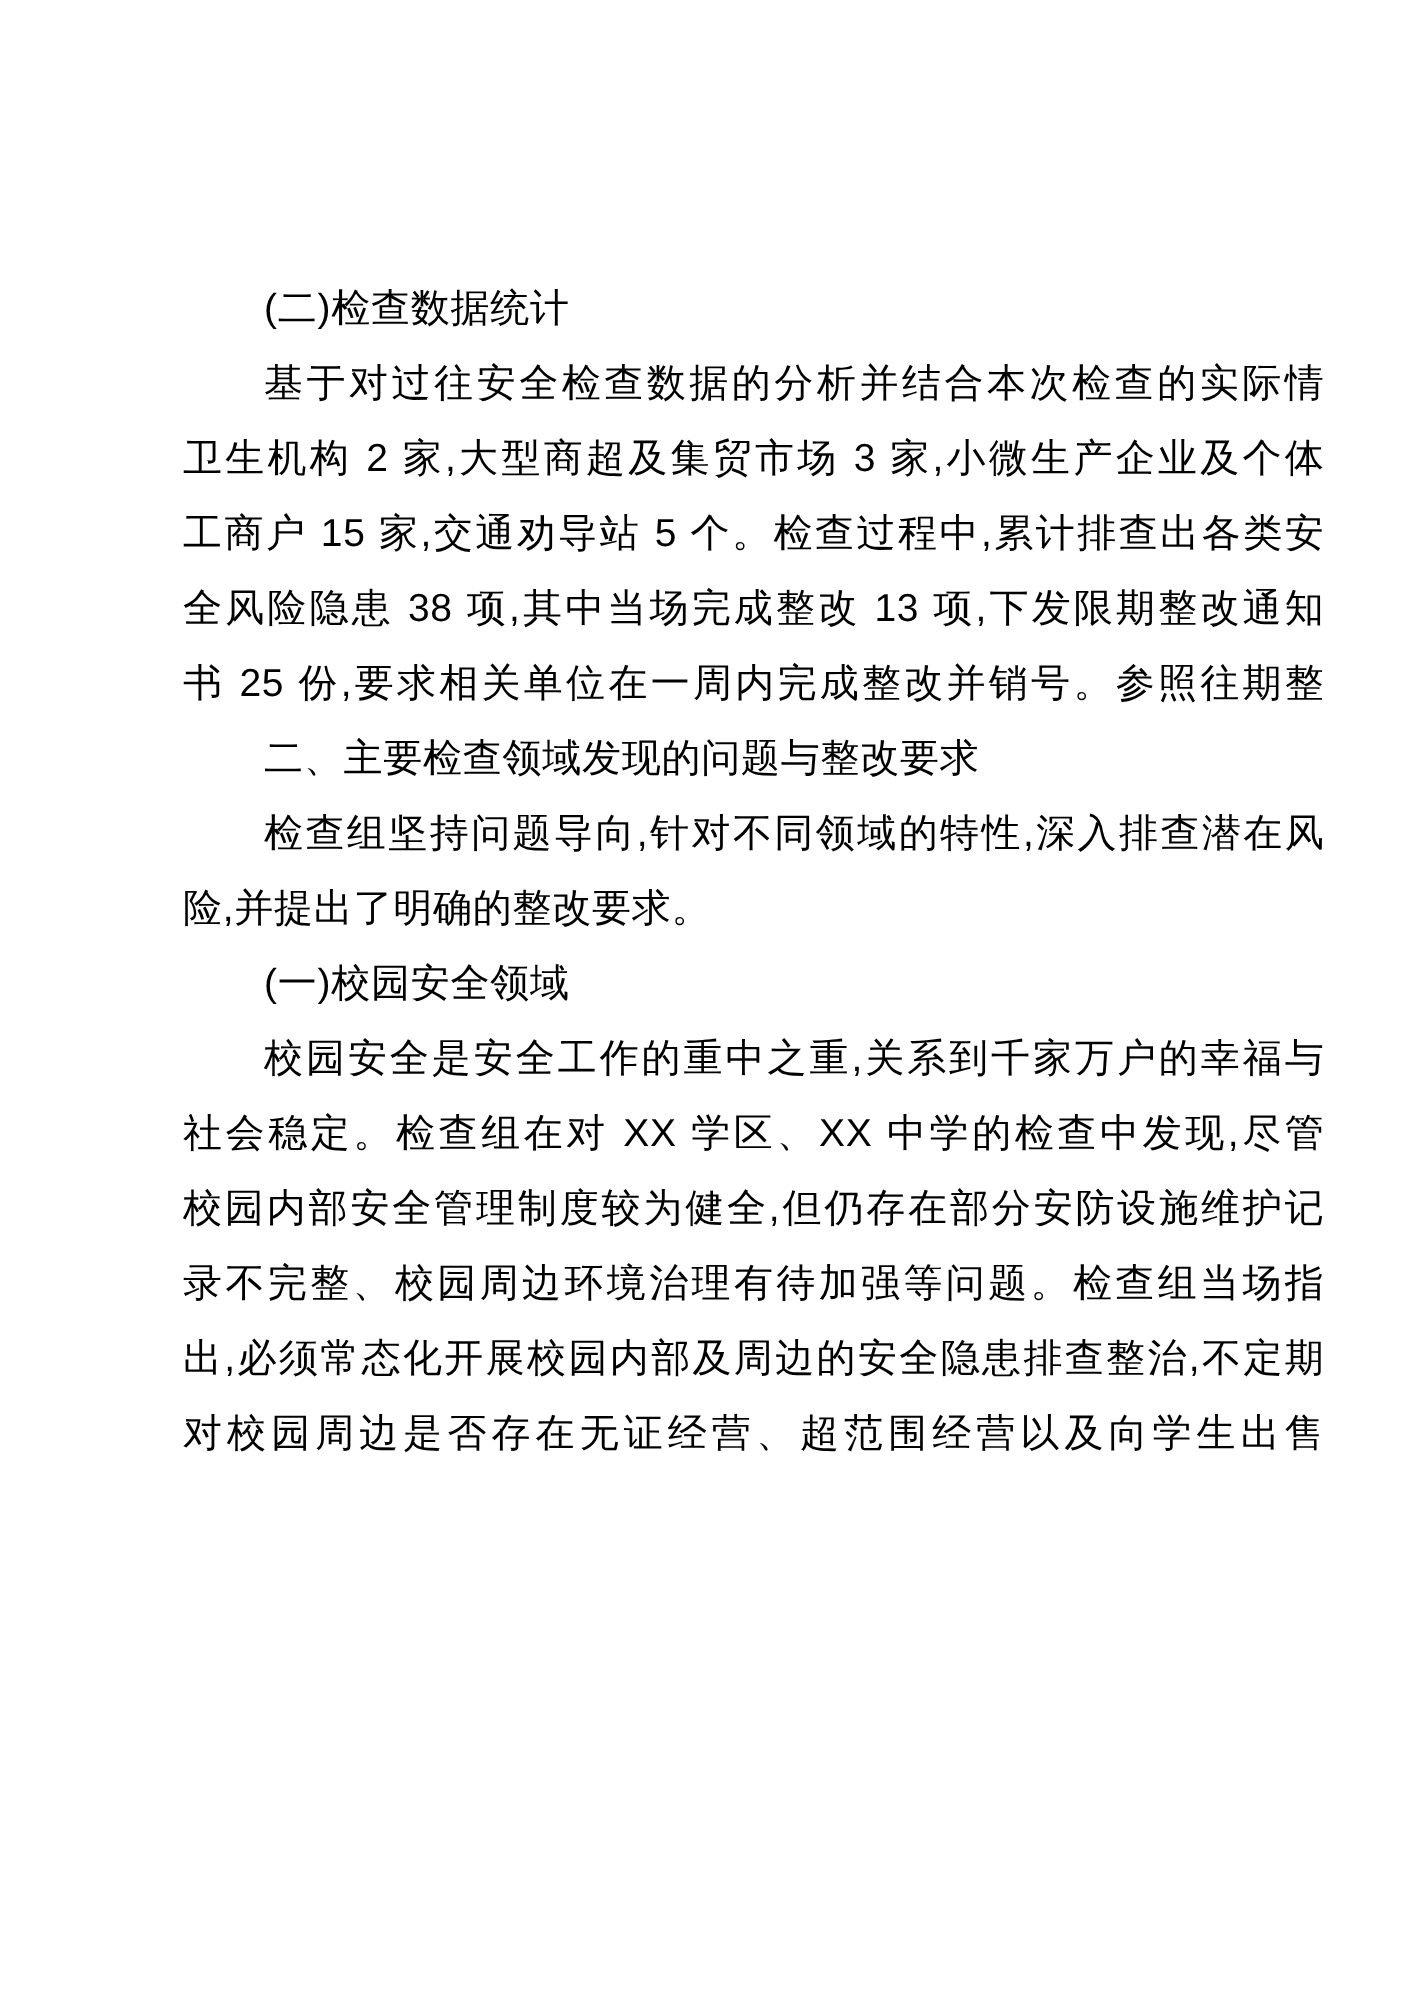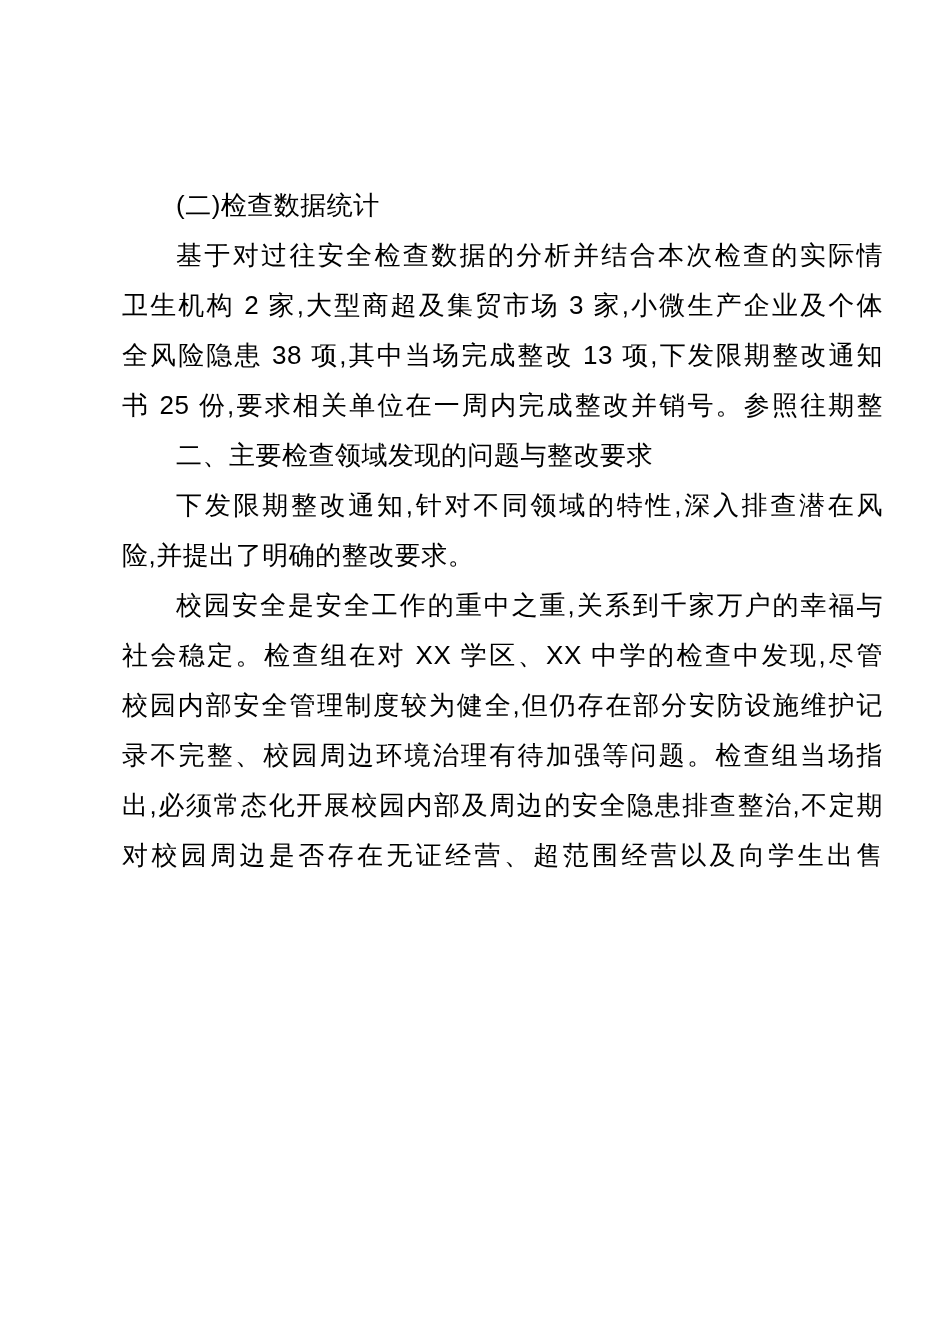--- a/index.html
+++ b/index.html
@@ -40,24 +40,26 @@
     text-align-last: left;
   }
 </style>
 </head>
 <body>
 
 <div class="page">
   <div class="line heading indent">(二)检查数据统计</div>
   <div class="line indent">基于对过往安全检查数据的分析并结合本次检查的实际情</div>
   <div class="line">卫生机构 2 家,大型商超及集贸市场 3 家,小微生产企业及个体</div>
+  <div class="line">工商户 15 家,交通劝导站 5 个。检查过程中,累计排查出各类安</div>
   <div class="line">全风险隐患 38 项,其中当场完成整改 13 项,下发限期整改通知</div>
   <div class="line">书 25 份,要求相关单位在一周内完成整改并销号。参照往期整</div>
   <div class="line heading indent">二、主要检查领域发现的问题与整改要求</div>
-  <div class="line indent">下发限期整改通知,针对不同领域的特性,深入排查潜在风</div>
+  <div class="line indent">检查组坚持问题导向,针对不同领域的特性,深入排查潜在风</div>
   <div class="line left">险,并提出了明确的整改要求。</div>
+  <div class="line heading indent">(一)校园安全领域</div>
   <div class="line indent">校园安全是安全工作的重中之重,关系到千家万户的幸福与</div>
   <div class="line">社会稳定。检查组在对 XX 学区、XX 中学的检查中发现,尽管</div>
   <div class="line">校园内部安全管理制度较为健全,但仍存在部分安防设施维护记</div>
   <div class="line">录不完整、校园周边环境治理有待加强等问题。检查组当场指</div>
   <div class="line">出,必须常态化开展校园内部及周边的安全隐患排查整治,不定期</div>
   <div class="line">对校园周边是否存在无证经营、超范围经营以及向学生出售</div>
 </div>
 
 </body></html>

